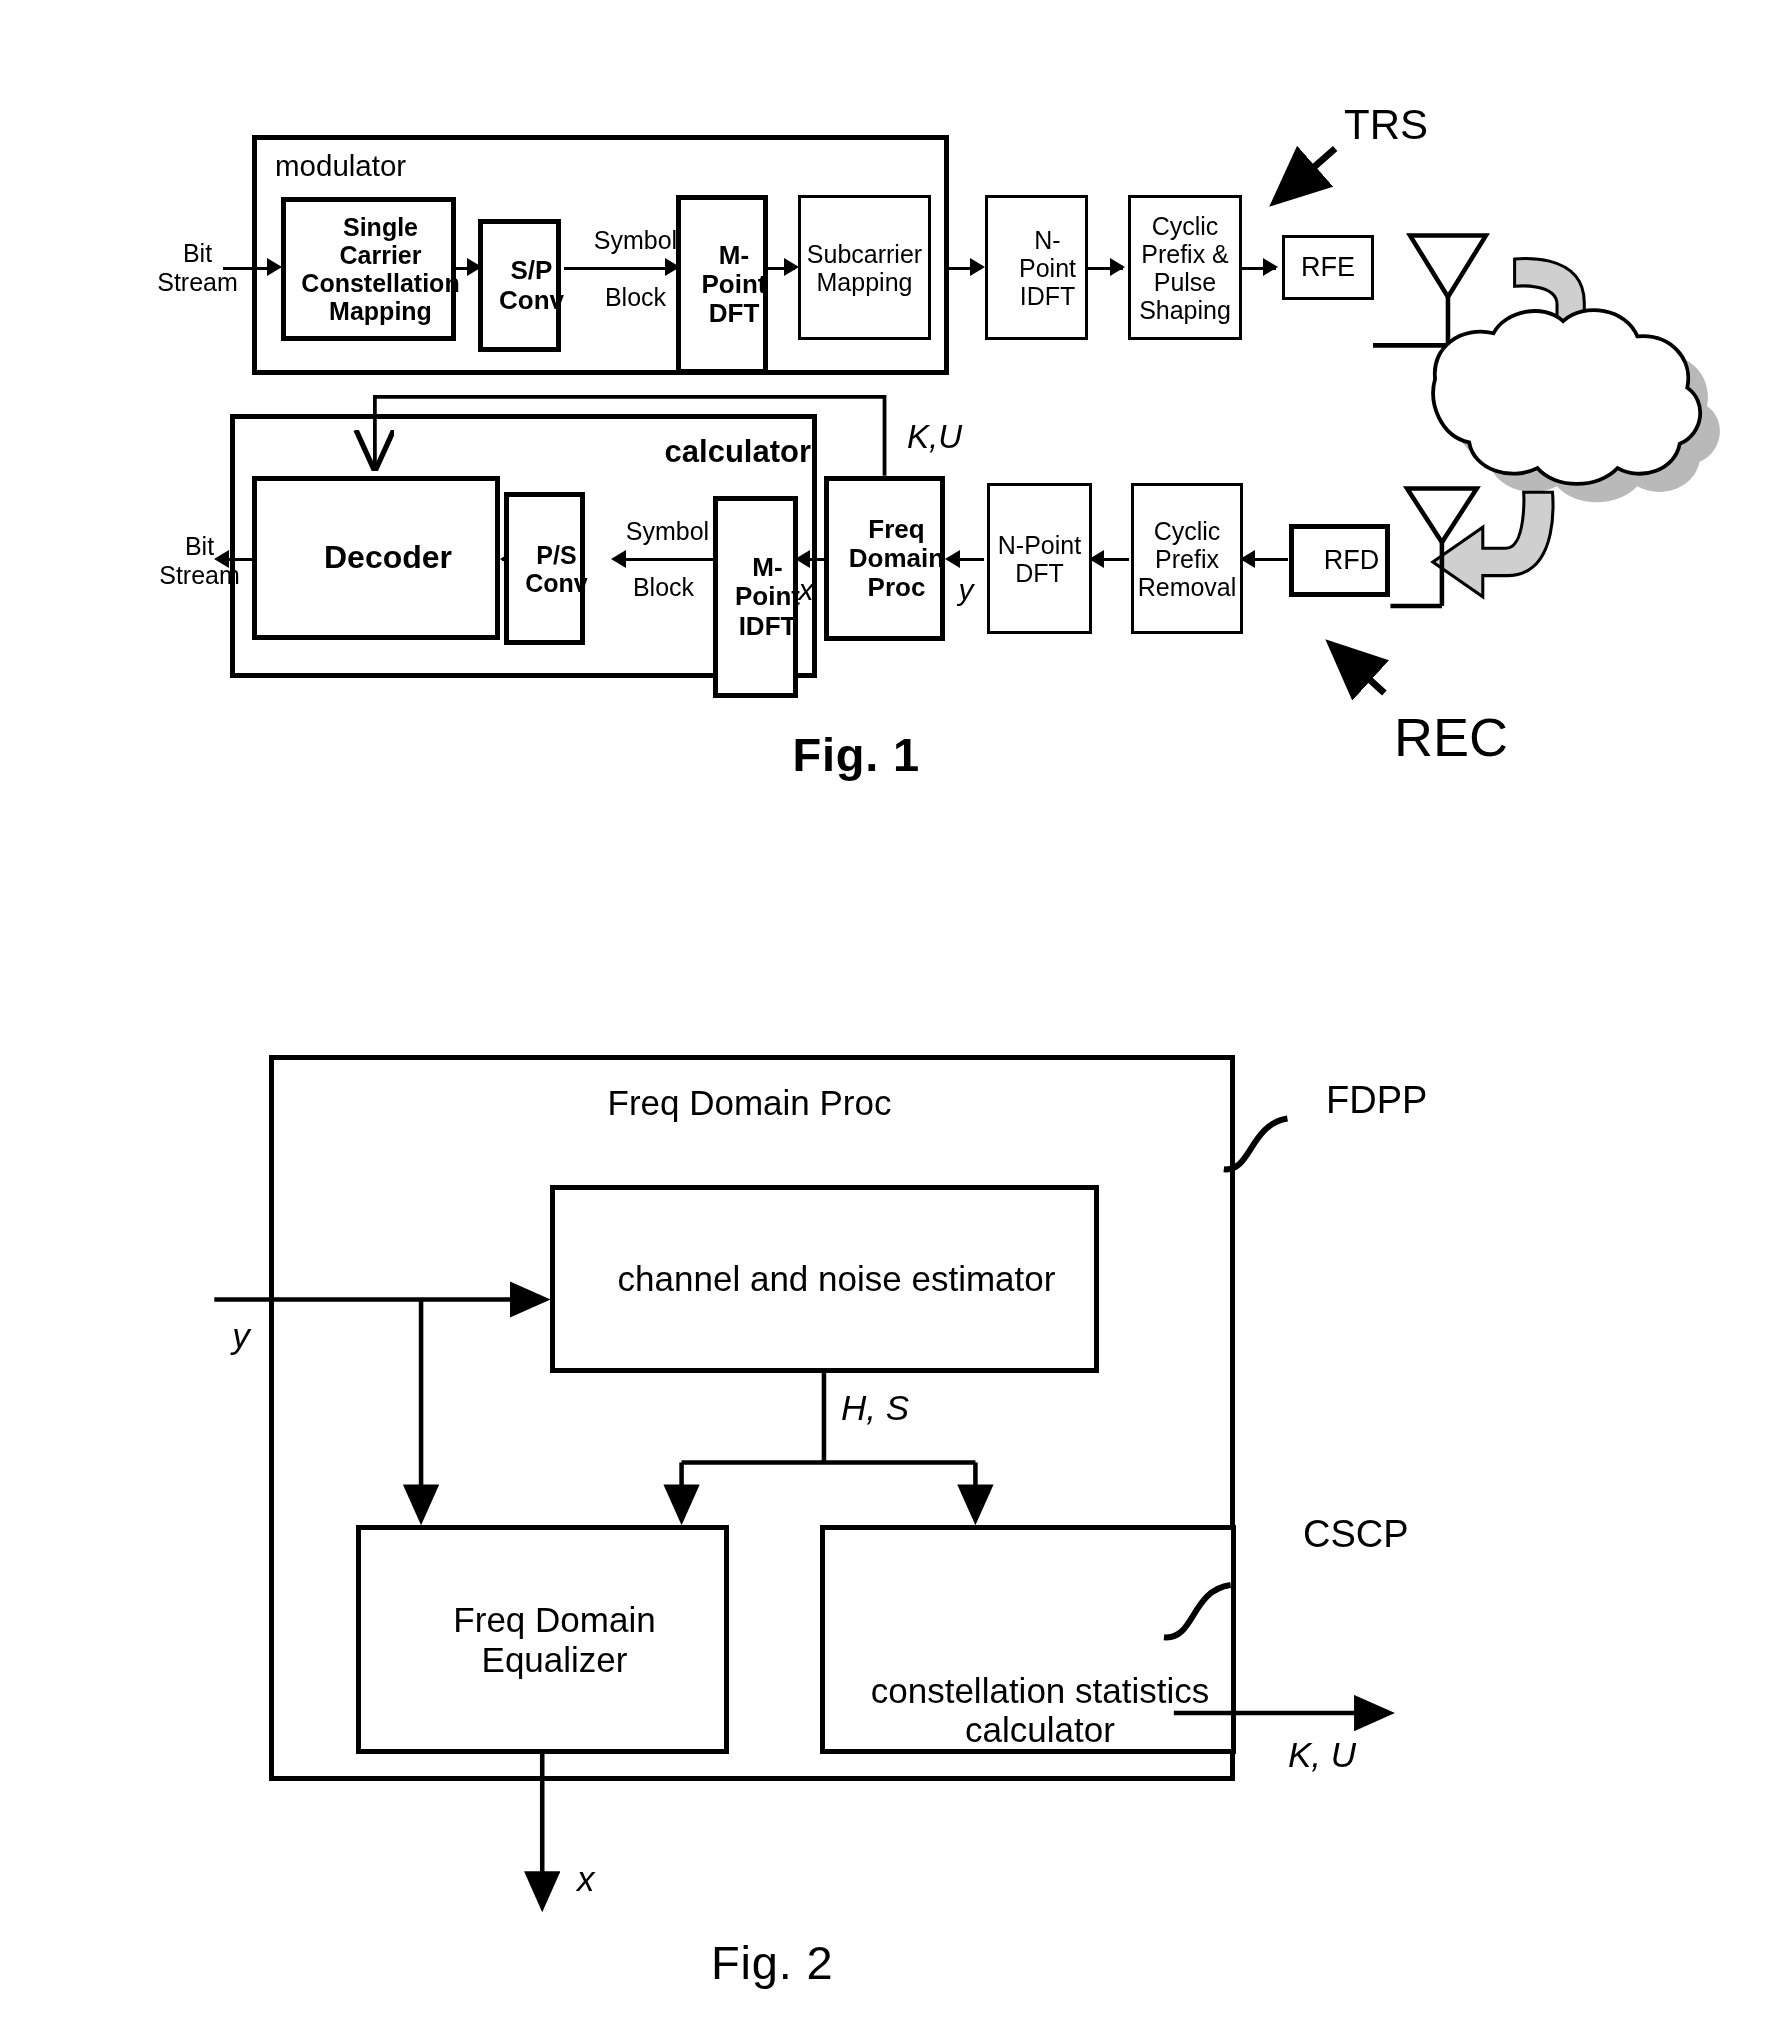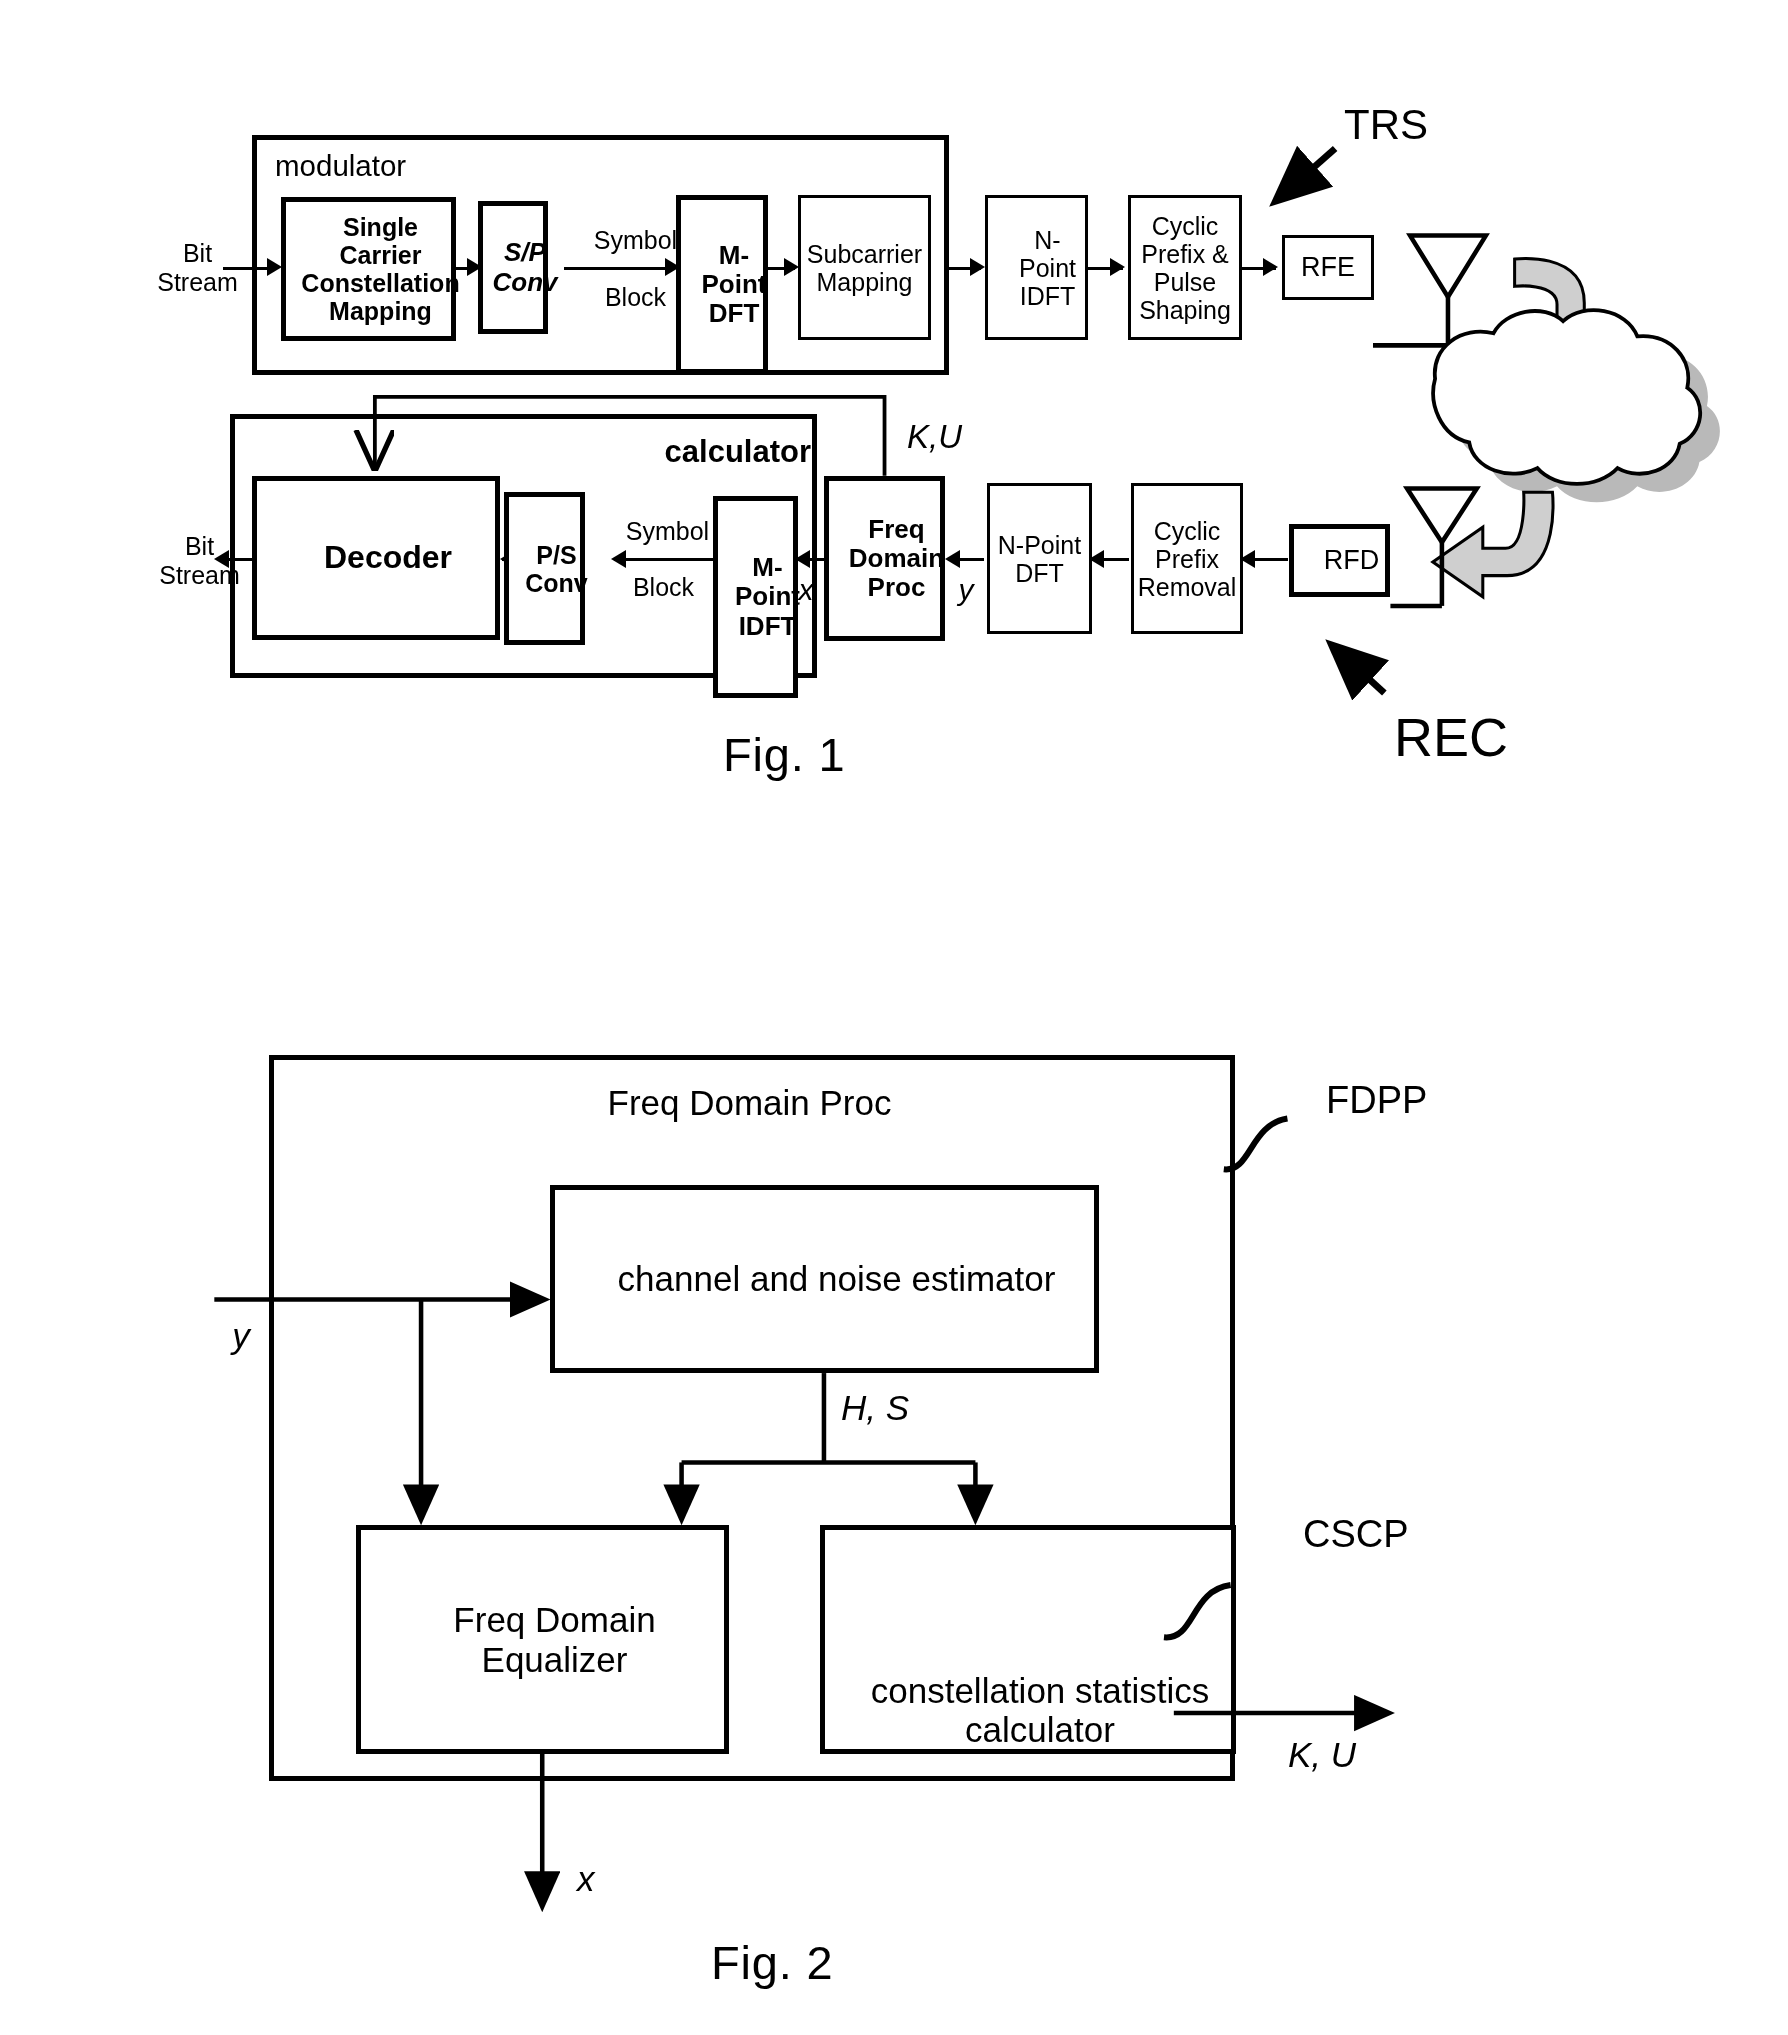--- a/index.html
+++ b/index.html
@@ -112,21 +112,21 @@
     <div class="box-bold" style="left:281px; top:197px; width:175px; height:144px; font-size:25px;">
       <span>Single
 Carrier
 Constellation
 Mapping</span>
     </div>
 
     <div class="hline-thin" style="left:456px; top:267px; width:21px;"></div>
     <div class="arrow-r" style="left:467px; top:258px;"></div>
 
-    <div class="box-bold" style="left:478px; top:201px; width:70px; height:133px; font-size:26px;font-style:italic;">
+    <div class="box-bold" style="left:478px; top:219px; width:83px; height:133px; font-size:26px;">
       <span>S/P
 Conv</span>
     </div>
 
     <div class="txt" style="left:573px; top:226px; width:125px; font-size:25px;">Symbol</div>
     <div class="txt" style="left:573px; top:283px; width:125px; font-size:25px;">Block</div>
     <div class="hline-thin" style="left:564px; top:267px; width:110px;"></div>
     <div class="arrow-r" style="left:665px; top:258px;"></div>
 
     <div class="box-bold" style="left:676px; top:195px; width:92px; height:179px; font-size:26px;">
@@ -238,21 +238,21 @@
     <div class="box-bold" style="left:1289px; top:524px; width:101px; height:73px; font-size:27px; font-weight:normal;">
       <span>RFD</span>
     </div>
 
     <div class="txt txt-left ital" style="left:907px; top:418px; width:91px; font-size:33px;">K,U</div>
 
     <div class="txt txt-left" style="left:1394px; top:706px; width:151px; font-size:54px;">REC</div>
 
     <div class="txt" style="left:1458px; top:348px; width:167px; font-size:25px;">Channel</div>
 
-    <div class="figcap" style="left:723px; top:727px; width:197px; text-align:left;">Fig. 1</div>
+    <div class="figcap" style="left:723px; top:727px; width:197px; text-align:right;font-weight:bold;">Fig. 1</div>
   </div>
 
   <div>
 
     <div class="box-outer" style="left:269px; top:1055px; width:966px; height:726px;"></div>
 
     <div class="txt" style="left:530px; top:1083px; width:439px; font-size:35px;">Freq Domain Proc</div>
 
     <div class="txt txt-left" style="left:1326px; top:1079px; width:182px; font-size:38px;">FDPP</div>
 

